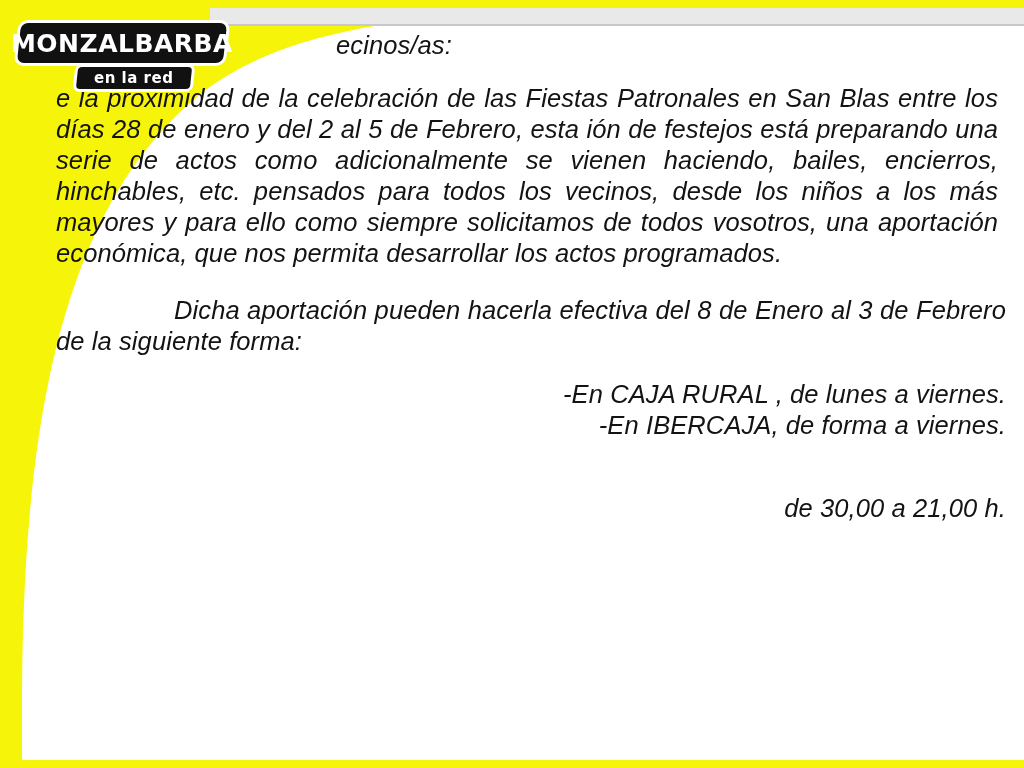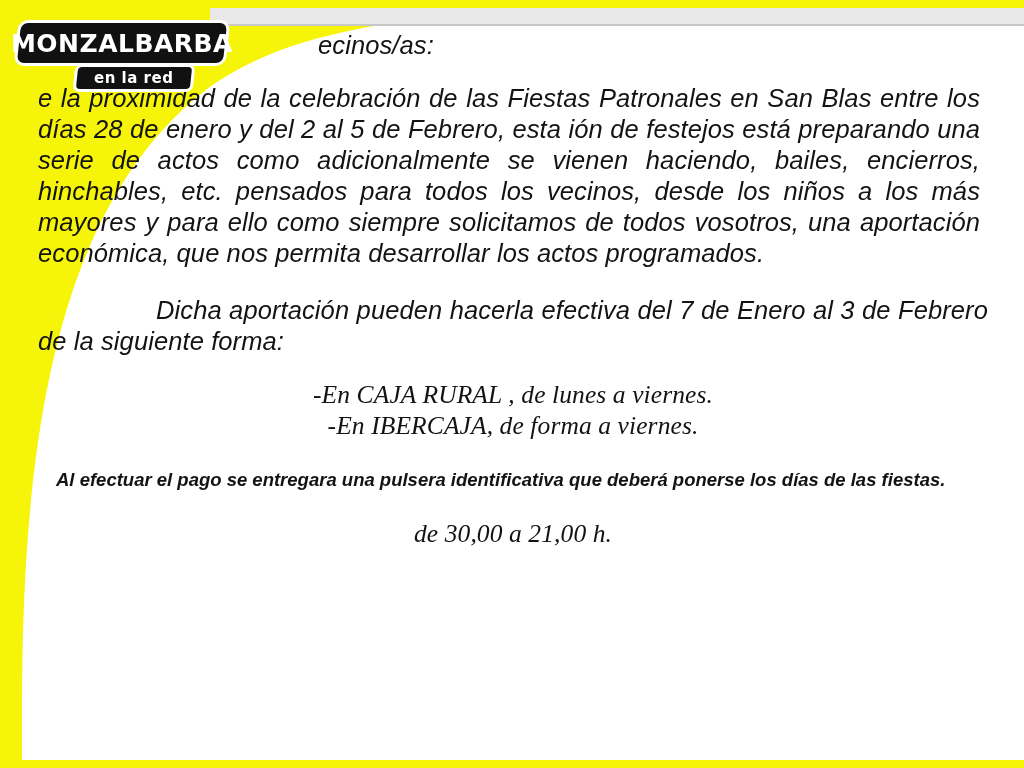--- a/index.html
+++ b/index.html
@@ -45,21 +45,21 @@
     content: "";
     position: absolute;
     left: 0; top: 16px;
     width: 814px; height: 2px;
     background: #c8c8c8;
   }
 
   
   #doc-text {
     position: absolute;
-    left: 38px;
+    left: 56px;
     top: 30px;
     width: 950px;
     color: #131313;
     font-family: "Liberation Sans", sans-serif;
     font-style: italic;
   }
   .para {
     font-size: 25.5px;
     line-height: 31px;
     text-align: justify;
@@ -73,22 +73,21 @@
   }
   .p-body {
     margin: 0 8px 26px 0;
   }
   .p-indent {
     text-indent: 118px;
     margin: 0 0 22px 0;
   }
   .p-line {
     margin: 0;
-    text-align: center;
-    font-family: Liberation Serif, serif;
+    text-align: right;
   }
   .p-line.tight { margin-bottom: 0; }
   .gap-md { height: 26px; }
   .note {
     font-size: 18.5px;
     line-height: 25px;
     font-weight: bold;
     font-style: italic;
     text-align: justify;
     margin: 0;
@@ -155,28 +154,27 @@
   <div id="yellow-frame"></div>
 
   <div id="document-sheet"></div>
   <div id="sheet-top-band"></div>
 
   <div id="doc-text">
     <p class="para p-greeting">ecinos/as:</p>
 
     <p class="para p-body">e la proximidad de la celebración de las Fiestas Patronales en San Blas entre los días 28 de enero y del 2 al 5 de Febrero, esta ión de festejos está preparando una serie de actos como adicionalmente se vienen haciendo, bailes, encierros, hinchables, etc. pensados para todos los vecinos, desde los niños a los más mayores y para ello como siempre solicitamos de todos vosotros, una aportación económica, que nos permita desarrollar los actos programados.</p>
 
-    <p class="para p-indent">Dicha aportación pueden hacerla efectiva del 7 de Enero al 3 de Febrero de la siguiente forma:</p>
+    <p class="para p-indent">Dicha aportación pueden hacerla efectiva del 8 de Enero al 3 de Febrero de la siguiente forma:</p>
 
     <p class="para p-line tight">-En CAJA RURAL , de lunes a viernes.</p>
     <p class="para p-line">-En IBERCAJA, de forma a viernes.</p>
 
     <div class="gap-md"></div>
 
-    <p class="note">Al efectuar el pago se entregara una pulsera identificativa que deberá ponerse los días de las fiestas.</p>
 
     <div class="gap-md"></div>
 
     <p class="para p-line">de 30,00 a 21,00 h.</p>
 
     <div class="gap-md"></div>
 
   </div>
 
   <div id="logo">

